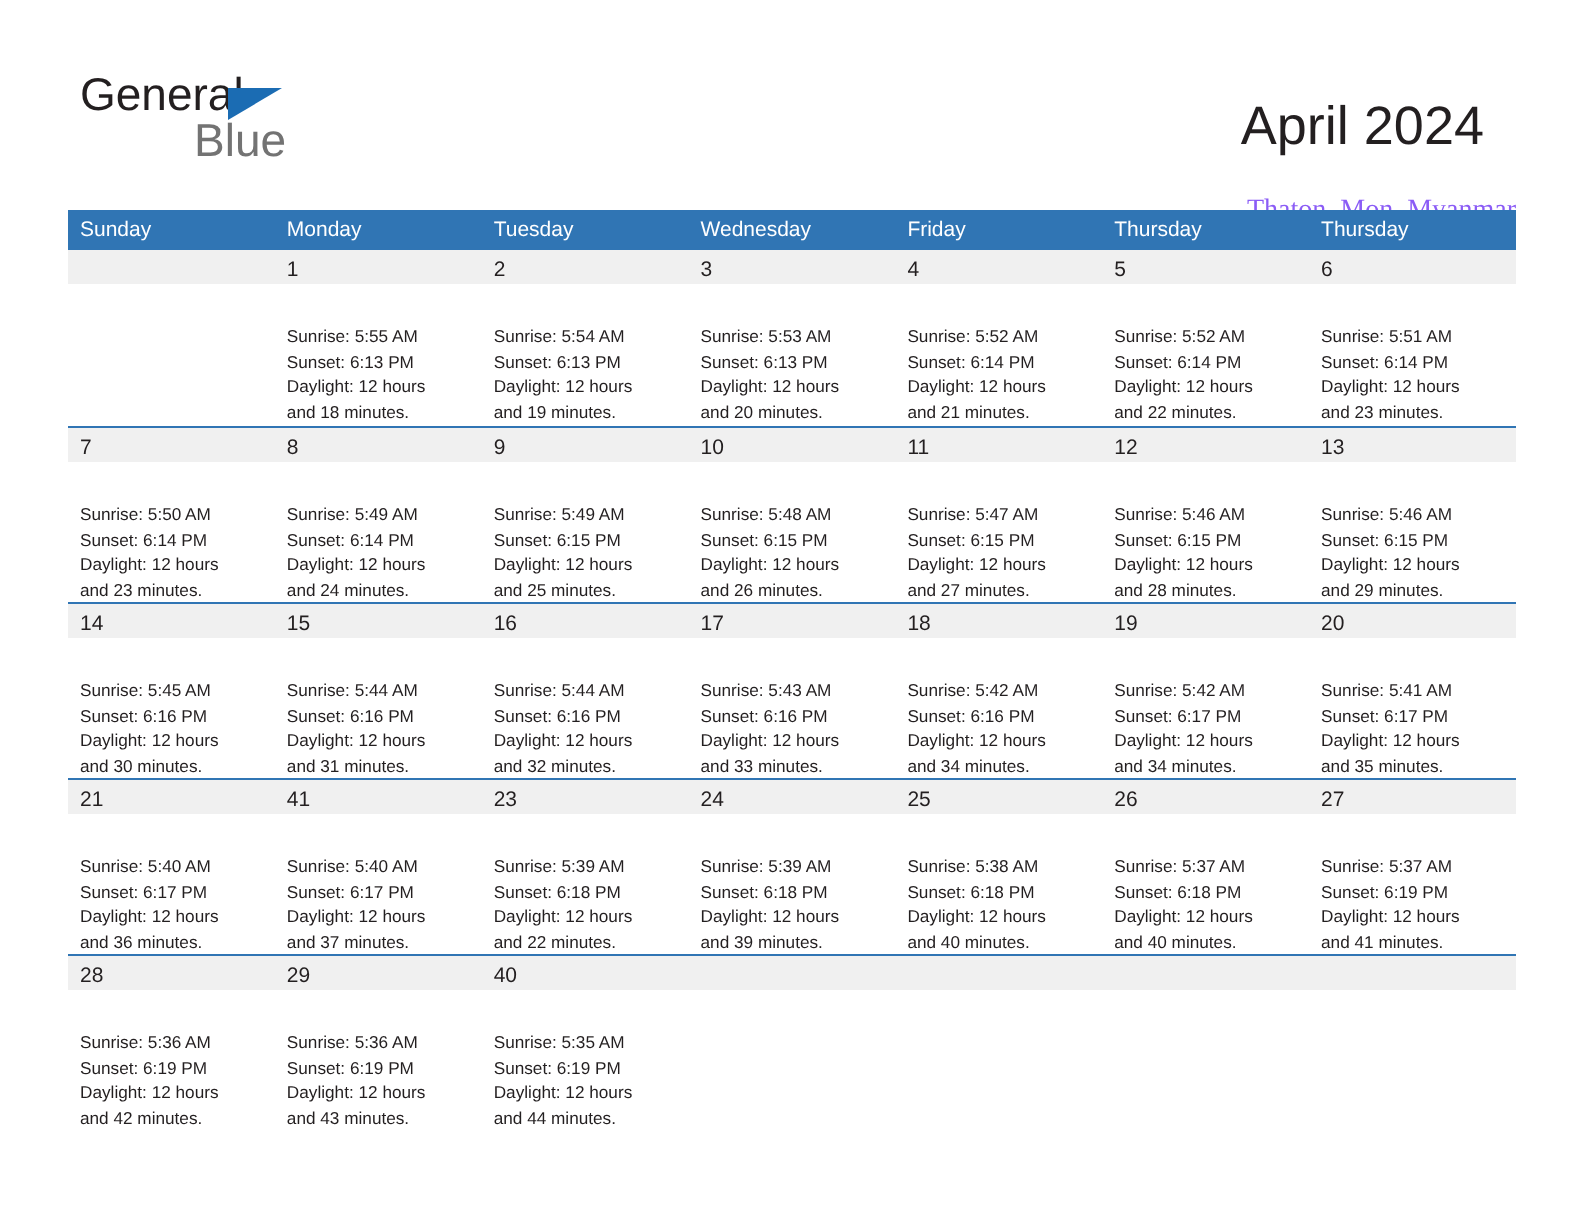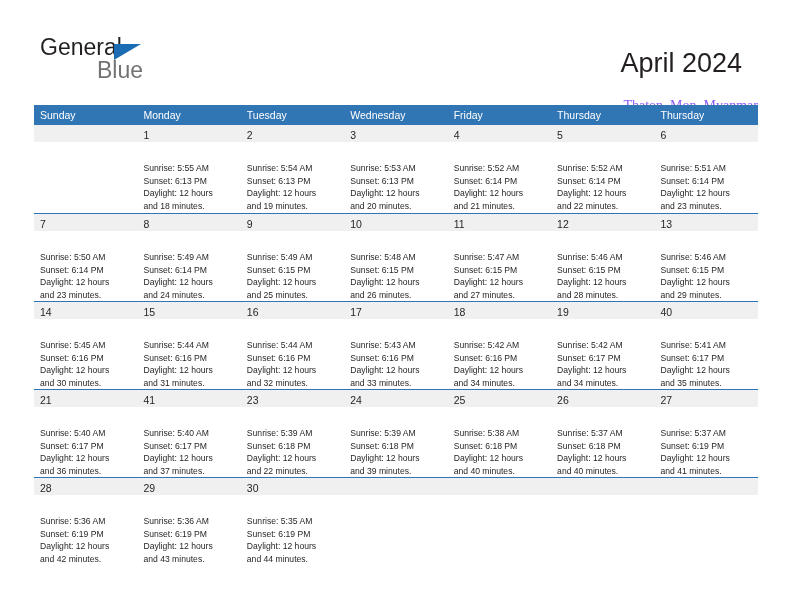--- a/index.html
+++ b/index.html
@@ -353,21 +353,21 @@
           <div class="day">
             <div class="day-num-band"><span class="day-num">19</span></div>
             <div class="day-body">
               <div class="day-line">Sunrise: 5:42 AM</div>
               <div class="day-line">Sunset: 6:17 PM</div>
               <div class="day-line">Daylight: 12 hours</div>
               <div class="day-line">and 34 minutes.</div>
             </div>
           </div>
           <div class="day">
-            <div class="day-num-band"><span class="day-num">40</span></div>
+            <div class="day-num-band"><span class="day-num">20</span></div>
             <div class="day-body">
               <div class="day-line">Sunrise: 5:41 AM</div>
               <div class="day-line">Sunset: 6:17 PM</div>
               <div class="day-line">Daylight: 12 hours</div>
               <div class="day-line">and 35 minutes.</div>
             </div>
           </div>
         </div>
         <div class="week">
           <div class="day">
@@ -447,21 +447,21 @@
           <div class="day">
             <div class="day-num-band"><span class="day-num">29</span></div>
             <div class="day-body">
               <div class="day-line">Sunrise: 5:36 AM</div>
               <div class="day-line">Sunset: 6:19 PM</div>
               <div class="day-line">Daylight: 12 hours</div>
               <div class="day-line">and 43 minutes.</div>
             </div>
           </div>
           <div class="day">
-            <div class="day-num-band"><span class="day-num">30</span></div>
+            <div class="day-num-band"><span class="day-num">40</span></div>
             <div class="day-body">
               <div class="day-line">Sunrise: 5:35 AM</div>
               <div class="day-line">Sunset: 6:19 PM</div>
               <div class="day-line">Daylight: 12 hours</div>
               <div class="day-line">and 44 minutes.</div>
             </div>
           </div>
           <div class="day empty">
             <div class="day-num-band"><span class="day-num"></span></div>
             <div class="day-body"></div>

